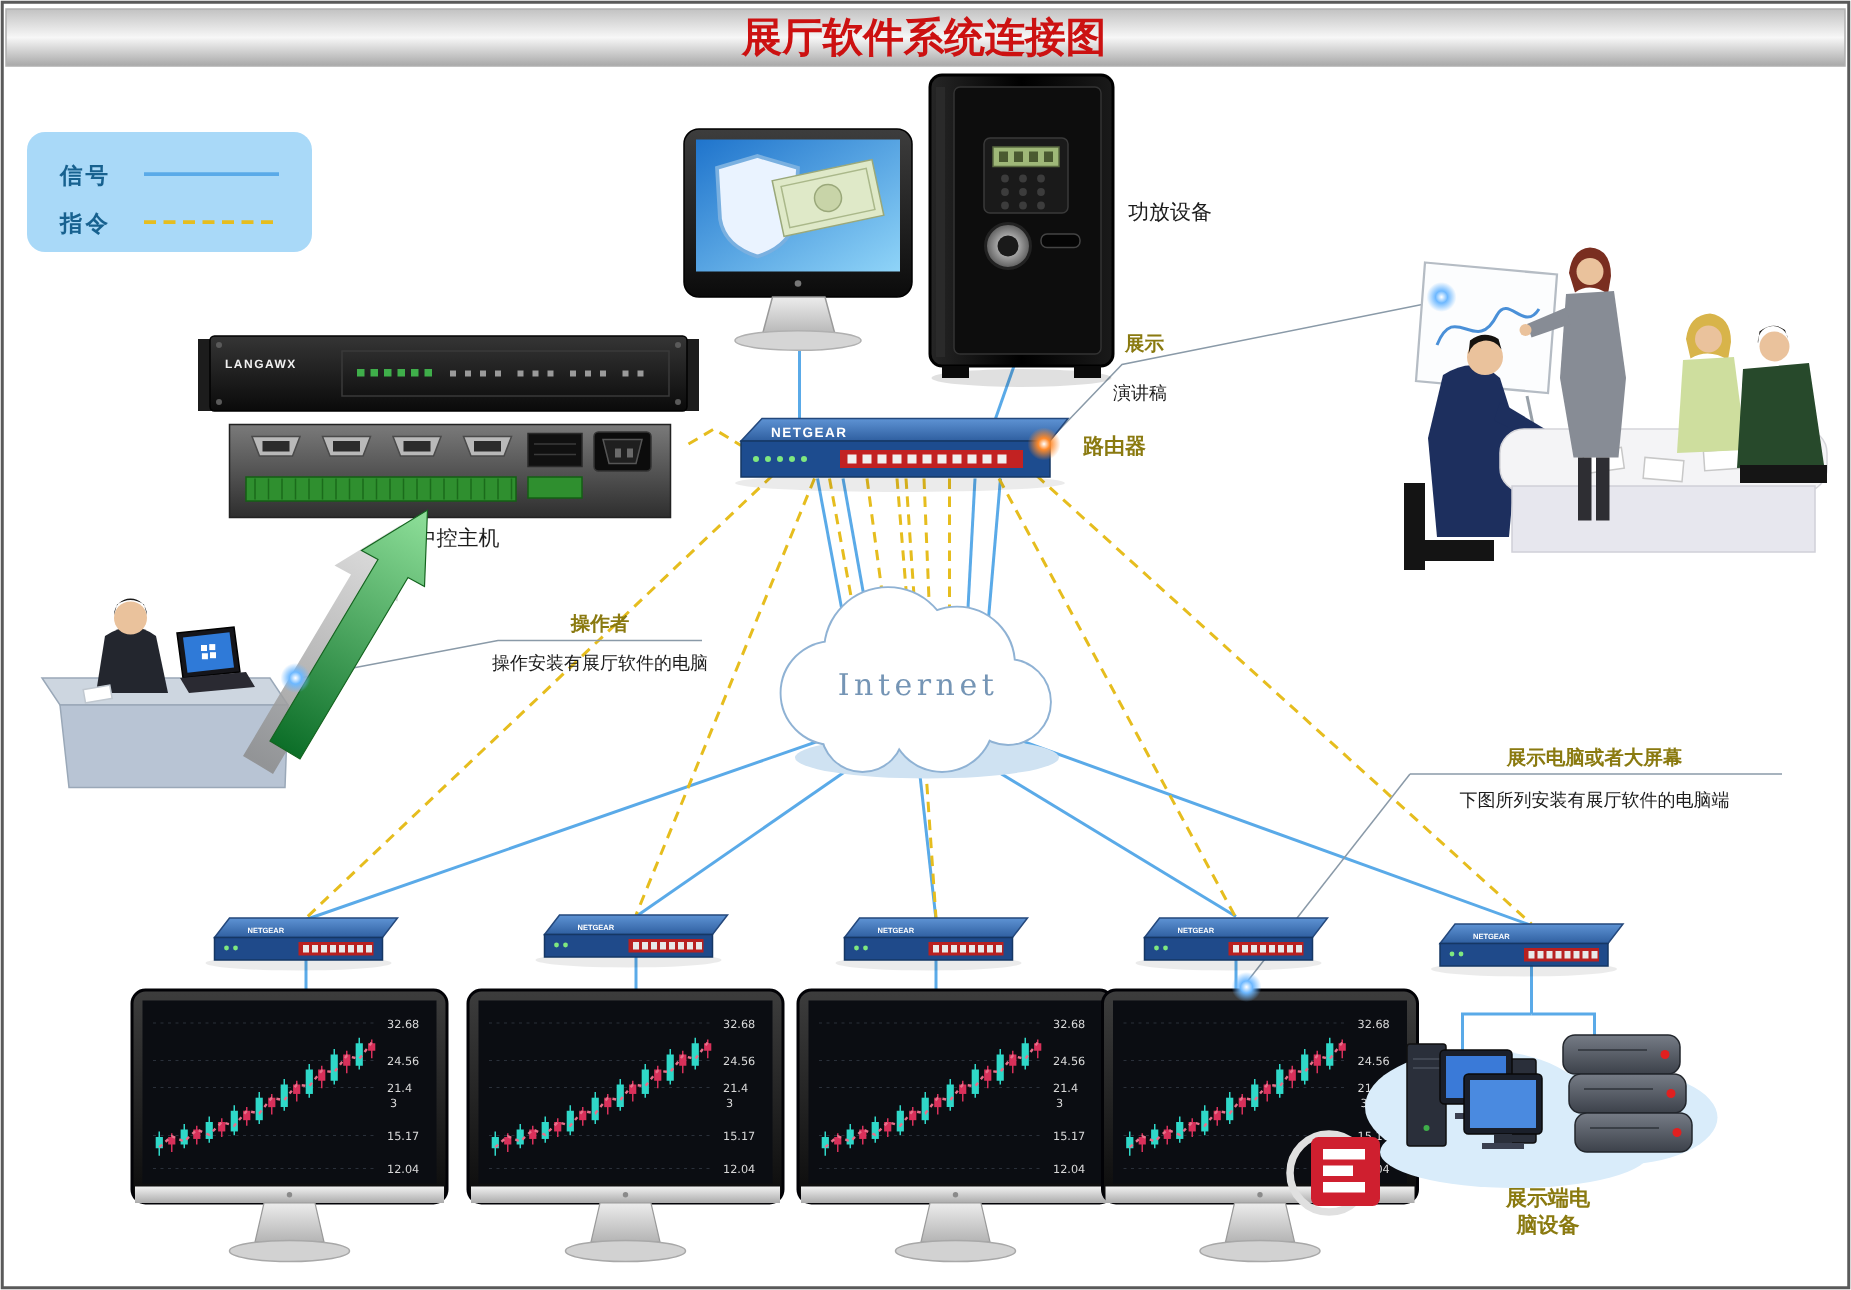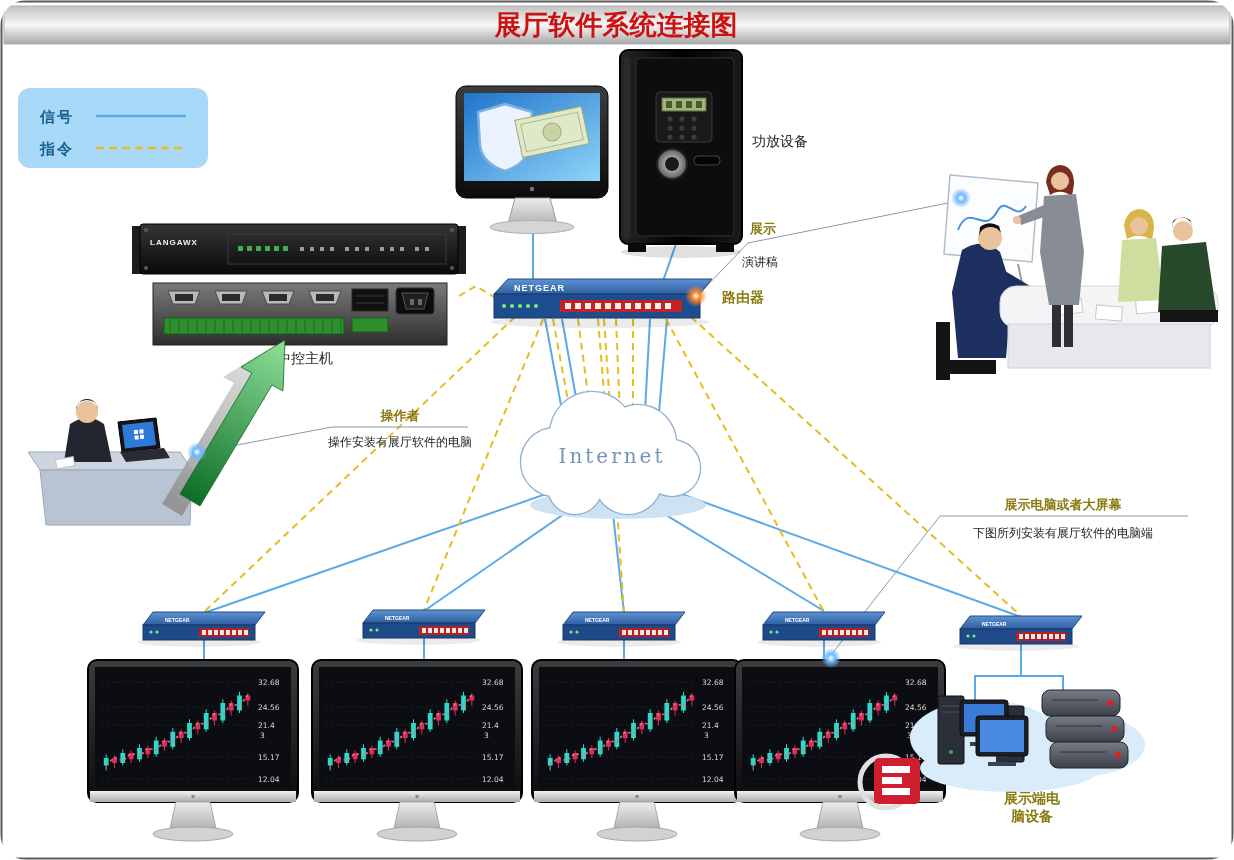--- a/index.html
+++ b/index.html
@@ -1,17 +1,17 @@
 <!DOCTYPE html>
 <html><head>
 <meta charset="utf-8">
 <style>
   html,body{margin:0;padding:0;background:#fff;}
   .stage{position:relative;width:1234px;height:860px;background:#fff;overflow:hidden;
-         font-family:"Liberation Sans",sans-serif;border-radius:27px;}
+         font-family:"Liberation Sans",sans-serif;}
   svg{display:block;}
   text{font-family:"Liberation Sans",sans-serif;}
   .title-text{font-size:27px;font-weight:bold;font-family:"DejaVu Serif","Liberation Serif",serif;}
   .legend-text{font-size:15px;font-weight:bold;fill:#17618f;letter-spacing:2px;}
   .lbl-black{fill:#1c1c1c;font-size:14px;}
   .lbl-black-sm{fill:#1c1c1c;font-size:12px;}
   .lbl-olive{font-size:13px;font-weight:bold;}
   .lbl-olive-lg{font-size:14px;font-weight:bold;}
   .internet-text{font-size:20px;fill:#7595b5;letter-spacing:3px;font-family:"DejaVu Serif","Liberation Serif",serif;}
   .brand-router{font-size:9px;font-weight:bold;fill:#ffffff;letter-spacing:1px;}

